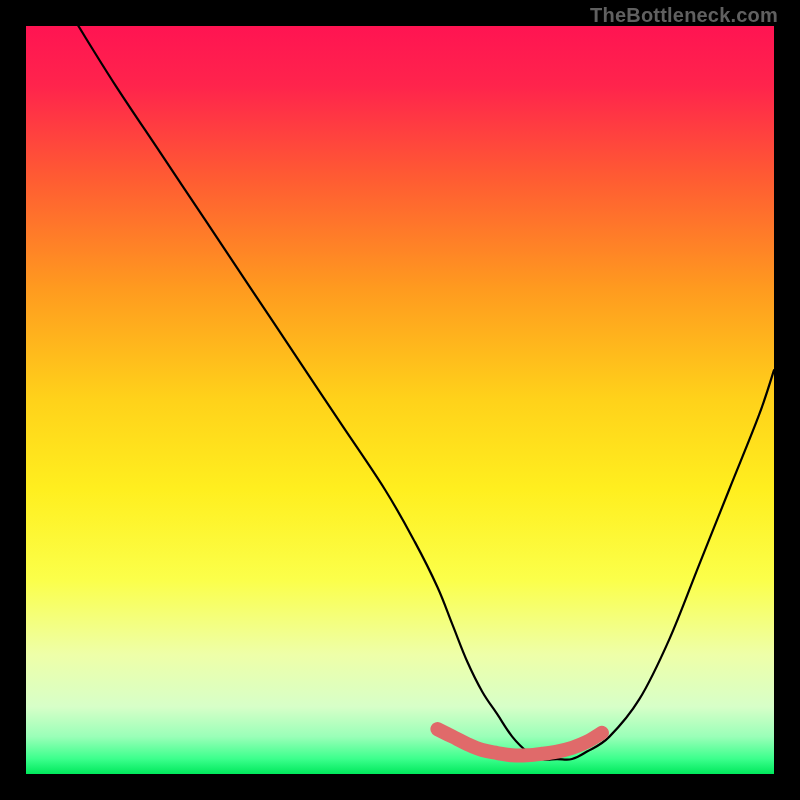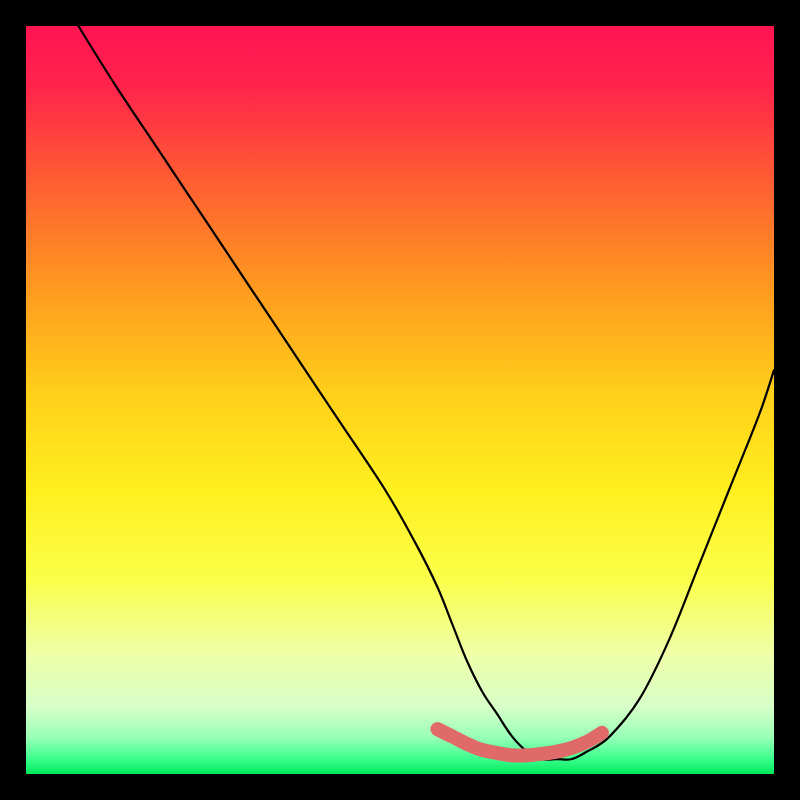--- a/index.html
+++ b/index.html
@@ -35,20 +35,21 @@
     letter-spacing: 0.2px;
   }
   svg {
     display: block;
   }
 </style>
 </head>
 <body>
 
 <div class="frame">
+  <div class="attribution">TheBottleneck.com</div>
 
   <div class="plot">
     <svg id="svg" width="748" height="748" viewBox="0 0 748 748" preserveAspectRatio="none">
       <defs>
 
         <linearGradient id="bgGrad" x1="0" y1="0" x2="0" y2="1">
           <stop offset="0%" stop-color="#ff1452"></stop>
           <stop offset="8%" stop-color="#ff244c"></stop>
           <stop offset="20%" stop-color="#ff5a33"></stop>
           <stop offset="35%" stop-color="#ff9a1f"></stop>

